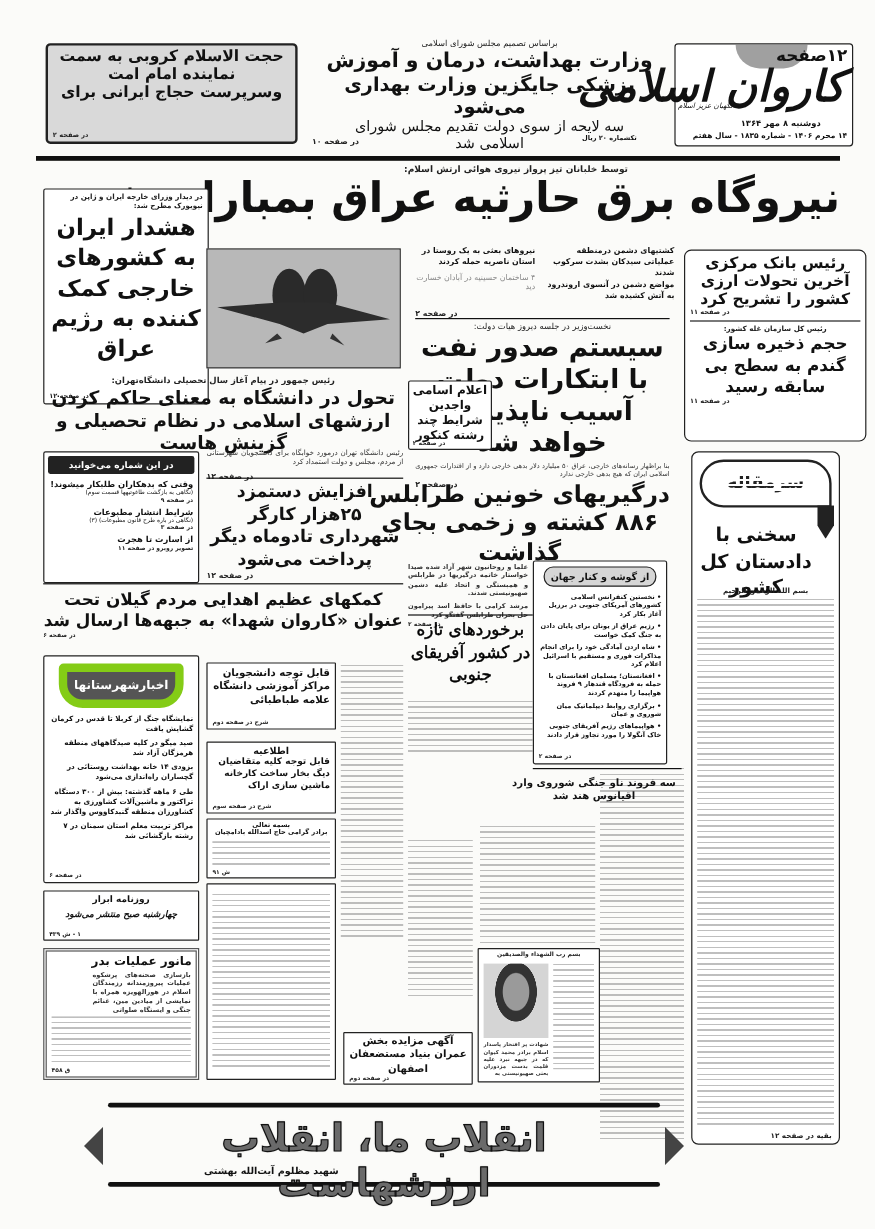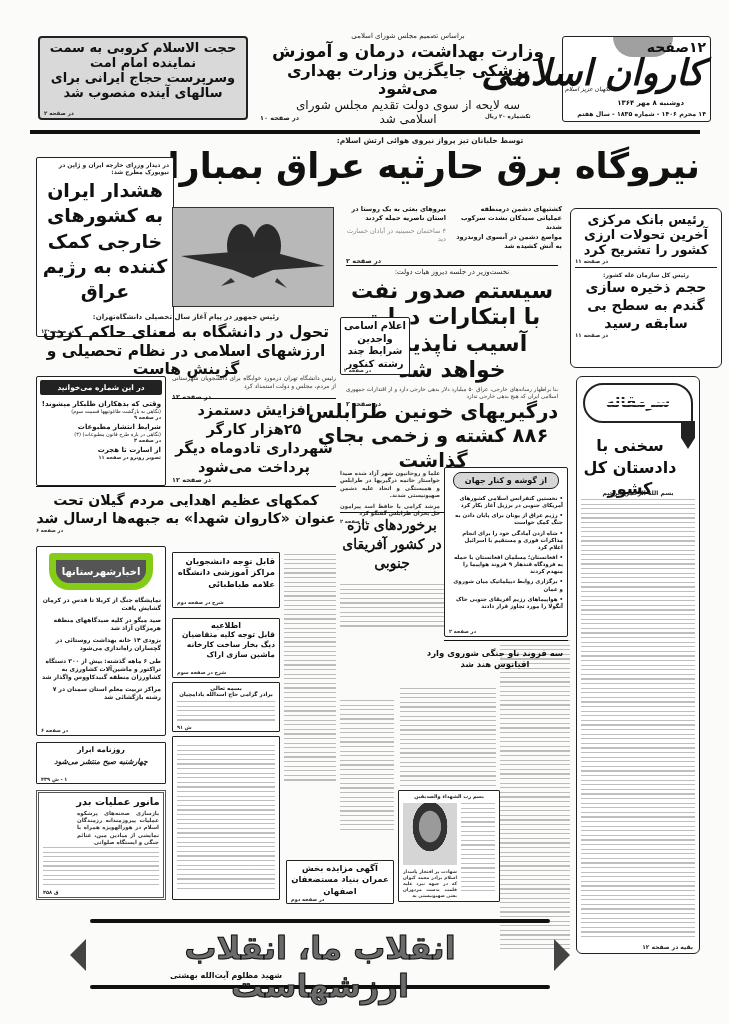--- a/index.html
+++ b/index.html
@@ -39,21 +39,20 @@
   <div class="hl" style="font-size:16px;">پزشکی جایگزین وزارت بهداری می‌شود</div>
   <div class="hl" style="font-size:12px; font-weight:normal; margin-top:1px;">سه لایحه از سوی دولت تقدیم مجلس شورای</div>
   <div class="hl" style="font-size:12px; font-weight:normal;">اسلامی شد</div>
   <div class="abs ref" style="left:0; bottom:0;">در صفحه ۱۰</div>
 </div>
 
 <div class="abs box" style="left:38px; top:36px; width:210px; height:84px; background:#d9d9d9; border-width:2px;">
   <div class="hl" style="font-size:13px; margin-top:3px;">حجت الاسلام کروبی به سمت</div>
   <div class="hl" style="font-size:13px;">نماینده امام امت</div>
   <div class="hl" style="font-size:13px;">وسرپرست حجاج ایرانی برای</div>
-  <div class="hl" style="font-size:13px;">سالهای آینده منصوب شد</div>
   <div class="abs ref" style="left:4px; bottom:2px; font-size:5.5px;">در صفحه ۲</div>
 </div>
 
 <div class="abs rule" style="left:30px; top:130px; width:670px; height:4px;"></div>
 
 <div class="abs kicker" style="left:170px; top:136px; width:520px; font-size:7.5px; font-weight:bold;">توسط خلبانان تیز پرواز نیروی هوائی ارتش اسلام:</div>
 <div class="abs hl" style="left:168px; top:146px; width:532px; font-size:35px; letter-spacing:-1px; white-space:nowrap;">نیروگاه برق حارثیه عراق بمباران شد</div>
 
 <div class="abs box" style="left:36px; top:138px; width:138px; height:180px; border-radius:2px;margin-top:19px;">
   <div class="kicker" style="font-size:6px; font-weight:bold; padding:3px 4px; text-align:right;">در دیدار وزرای خارجه ایران و ژاپن در نیویورک مطرح شد:</div>
@@ -148,21 +147,21 @@
   <div class="body-text" style="font-weight:bold; font-size:5.5px; margin-top:3px;">مرشد کرامی با حافظ اسد پیرامون حل بحران طرابلس گفتگو کرد</div>
   <div class="ref" style="text-align:left; font-size:5px;">در صفحه ۲</div>
 </div>
 
 <div class="abs rule" style="left:36px; top:486px; width:300px; height:1px;"></div>
 <div class="abs" style="left:36px; top:492px; width:300px; height:45px;">
   <div class="hl" style="font-size:14px; line-height:1.25;">کمکهای عظیم اهدایی مردم گیلان تحت عنوان «کاروان شهدا» به جبهه‌ها ارسال شد</div>
   <div class="ref" style="text-align:left; font-size:5px;">در صفحه ۶</div>
 </div>
 
-<div class="abs box" style="left:444px; top:467px; width:124px; height:170px; border-radius:2px;">
+<div class="abs box" style="left:444px; top:467px; width:112px; height:170px; border-radius:2px;">
   <div class="pill" style="font-size:8px; background:#d6d6d6; color:#111; border:1.5px solid #222; margin:4px 8px; padding:3px 0; border-radius:8px;">از گوشه و کنار جهان</div>
   <ul class="bullets" style="padding:2px 4px;">
     <li style="font-size:5.5px;">نخستین کنفرانس اسلامی کشورهای آمریکای جنوبی در برزیل آغاز بکار کرد</li>
     <li style="font-size:5.5px;">رژیم عراق از یونان برای پایان دادن به جنگ کمک خواست</li>
     <li style="font-size:5.5px;">شاه اردن آمادگی خود را برای انجام مذاکرات فوری و مستقیم با اسرائیل اعلام کرد</li>
     <li style="font-size:5.5px;">افغانستان؛ مسلمان افغانستان با حمله به فرودگاه قندهار ۹ فروند هواپیما را منهدم کردند</li>
     <li style="font-size:5.5px;">برگزاری روابط دیپلماتیک میان شوروی و عمان</li>
     <li style="font-size:5.5px;">هواپیماهای رژیم آفریقای جنوبی خاک آنگولا را مورد تجاوز قرار دادند</li>
   </ul>
   <div class="abs ref" style="left:4px; bottom:2px; font-size:5px;">در صفحه ۲</div>

